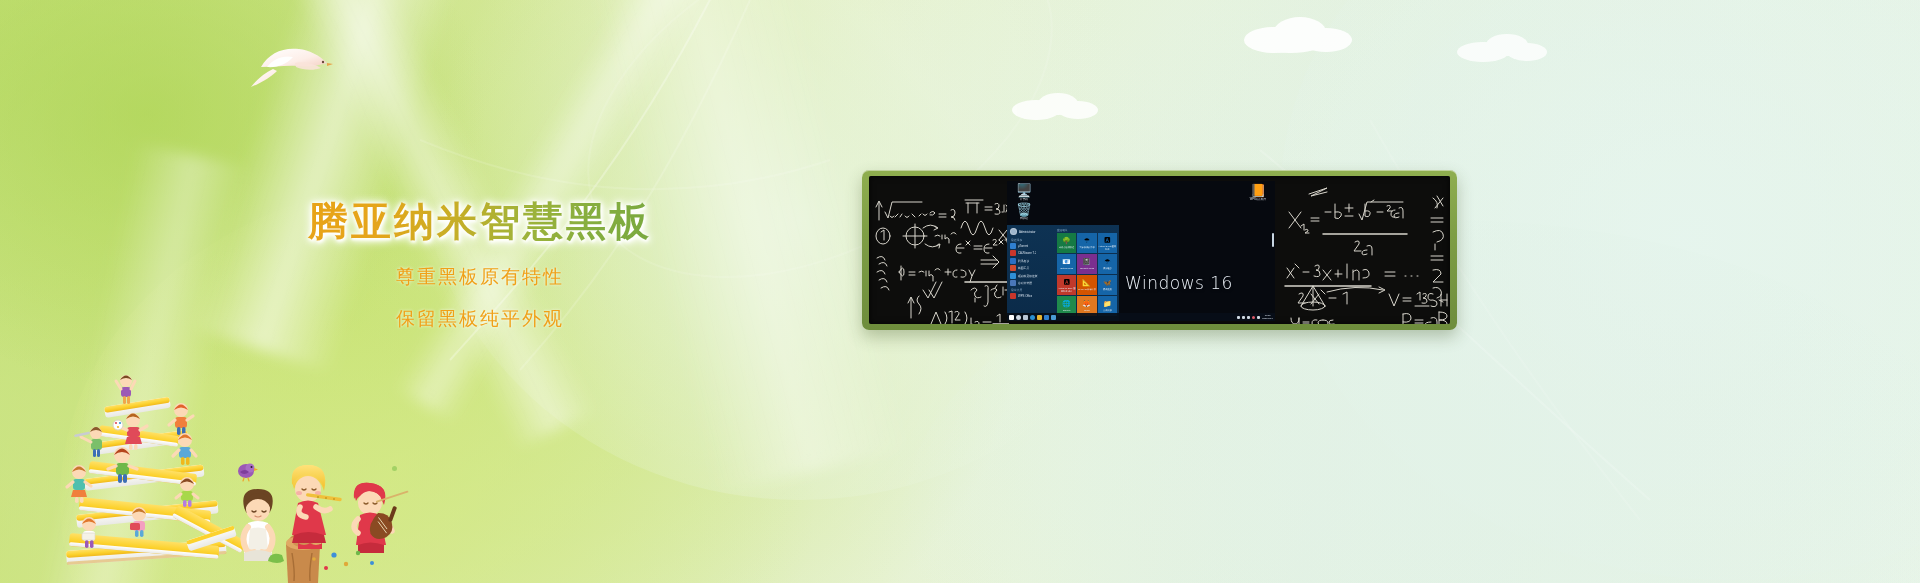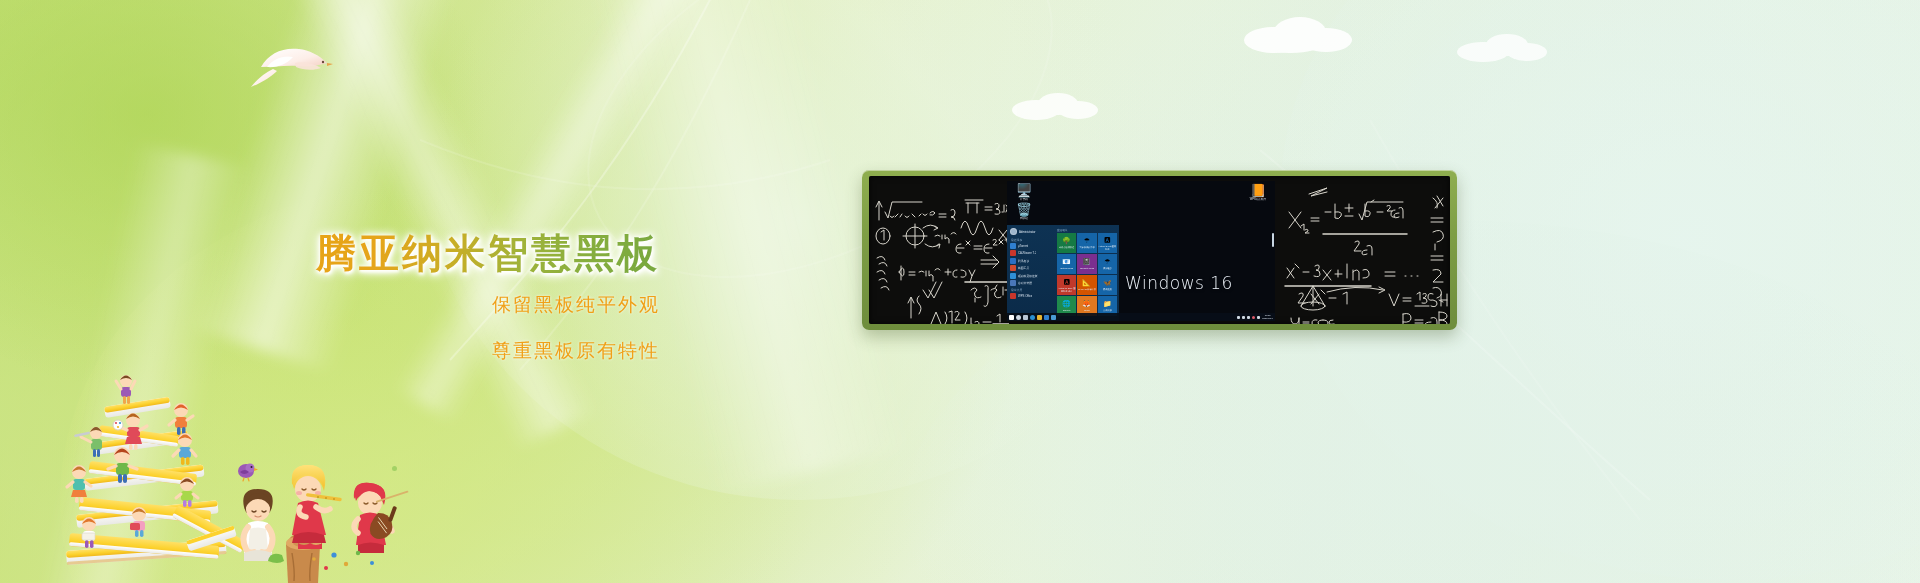--- a/index.html
+++ b/index.html
@@ -50,21 +50,21 @@
   .s4 { left:80px; top:150px; width:120px; height:520px;
         background:linear-gradient(90deg, rgba(255,255,255,0) 0%, rgba(255,255,255,0.35) 50%, rgba(255,255,255,0) 100%);
         transform:rotate(12deg); }
   .s5 { left:640px; top:-120px; width:200px; height:600px;
         background:linear-gradient(90deg, rgba(255,255,255,0) 0%, rgba(255,255,255,0.32) 50%, rgba(255,255,255,0) 100%);
         transform:rotate(-14deg); }
   
   .leaf-line { position:absolute; pointer-events:none; opacity:.5; }
 
   
-  #text-block { position:absolute; left:300px; top:198px; width:360px; text-align:right;margin-top:32px; }
+  #text-block { position:absolute; left:300px; top:198px; width:360px; text-align:center; }
   #title {
     font-size:40px; font-weight:bold; letter-spacing:3px;
     background:linear-gradient(100deg, #e8a317 0%, #e5a51a 22%, #c9ae26 42%, #9fb33a 62%, #86ae3f 80%, #78a83f 100%);
     -webkit-background-clip:text; background-clip:text;
     -webkit-text-fill-color:transparent; color:transparent;
     filter:drop-shadow(0 0 2px rgba(255,255,255,0.95)) drop-shadow(0 0 5px rgba(255,255,255,0.9)) drop-shadow(1px 2px 1px rgba(255,255,255,0.9));
     line-height:1.15; white-space:nowrap;
   }
   .subtitle {
     font-size:19px; color:#f0a018; letter-spacing:2px;
@@ -247,22 +247,22 @@
   <svg class="cloud" id="cloud3" width="96" height="34" viewBox="0 0 96 34">
     <g fill="#ffffff" opacity=".8">
       <ellipse cx="28" cy="22" rx="26" ry="10"></ellipse>
       <ellipse cx="52" cy="15" rx="21" ry="11"></ellipse>
       <ellipse cx="72" cy="22" rx="20" ry="9"></ellipse>
     </g>
   </svg>
 
   <div id="text-block">
     <div id="title">腾亚纳米智慧黑板</div>
+    <div class="subtitle">尊重黑板原有特性</div>
     <div class="subtitle second">保留黑板纯平外观</div>
-    <div class="subtitle">尊重黑板原有特性</div>
   </div>
 
   <div id="device">
     <div id="board-surface">
 
       <svg class="chalk" style="left:4px;top:10px;" width="136" height="140" viewBox="0 0 136 140">
         <g stroke="#e9e6dc" fill="none" stroke-width="1" stroke-linecap="round" stroke-linejoin="round" opacity=".93">
 
           <path d="M6 34 L6 16 M3 21 L6 15 L9 21"></path>
 

